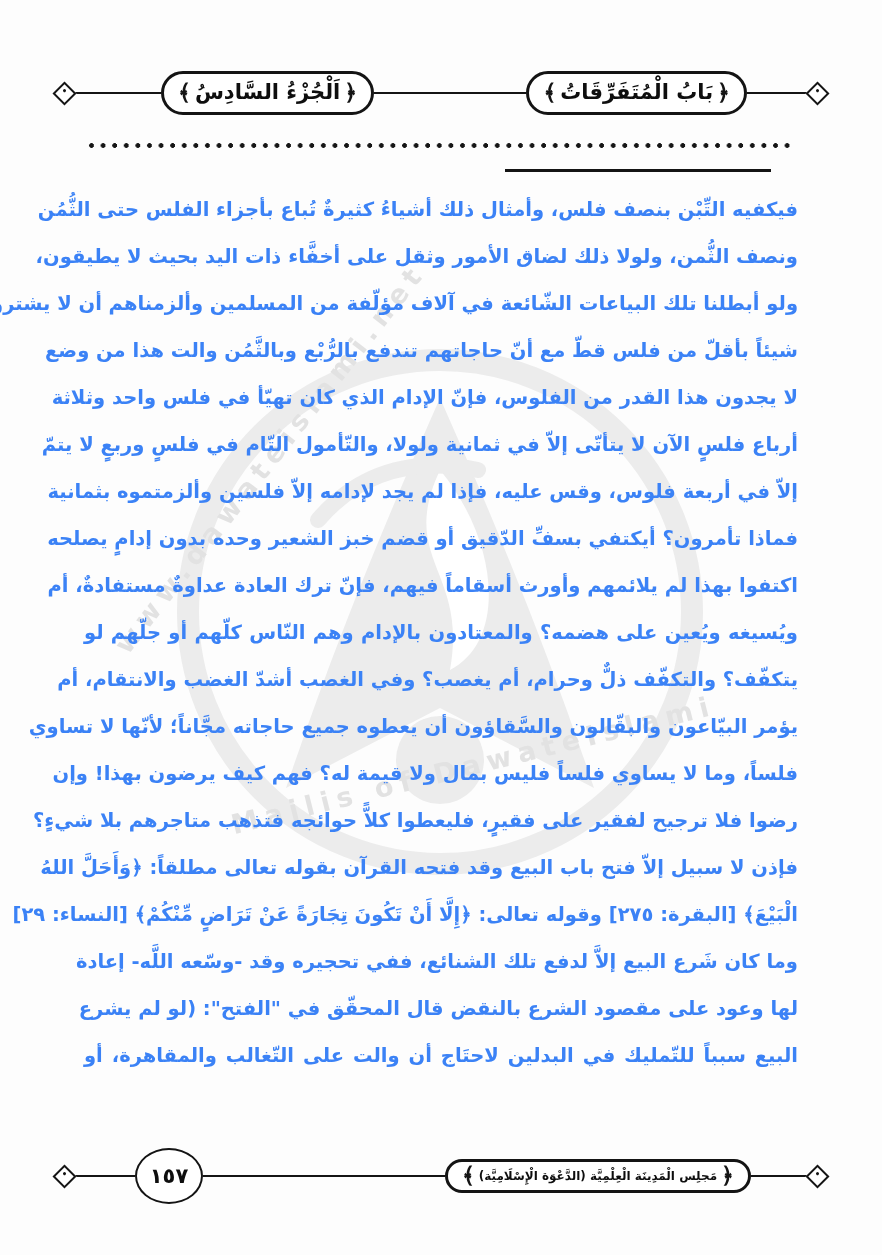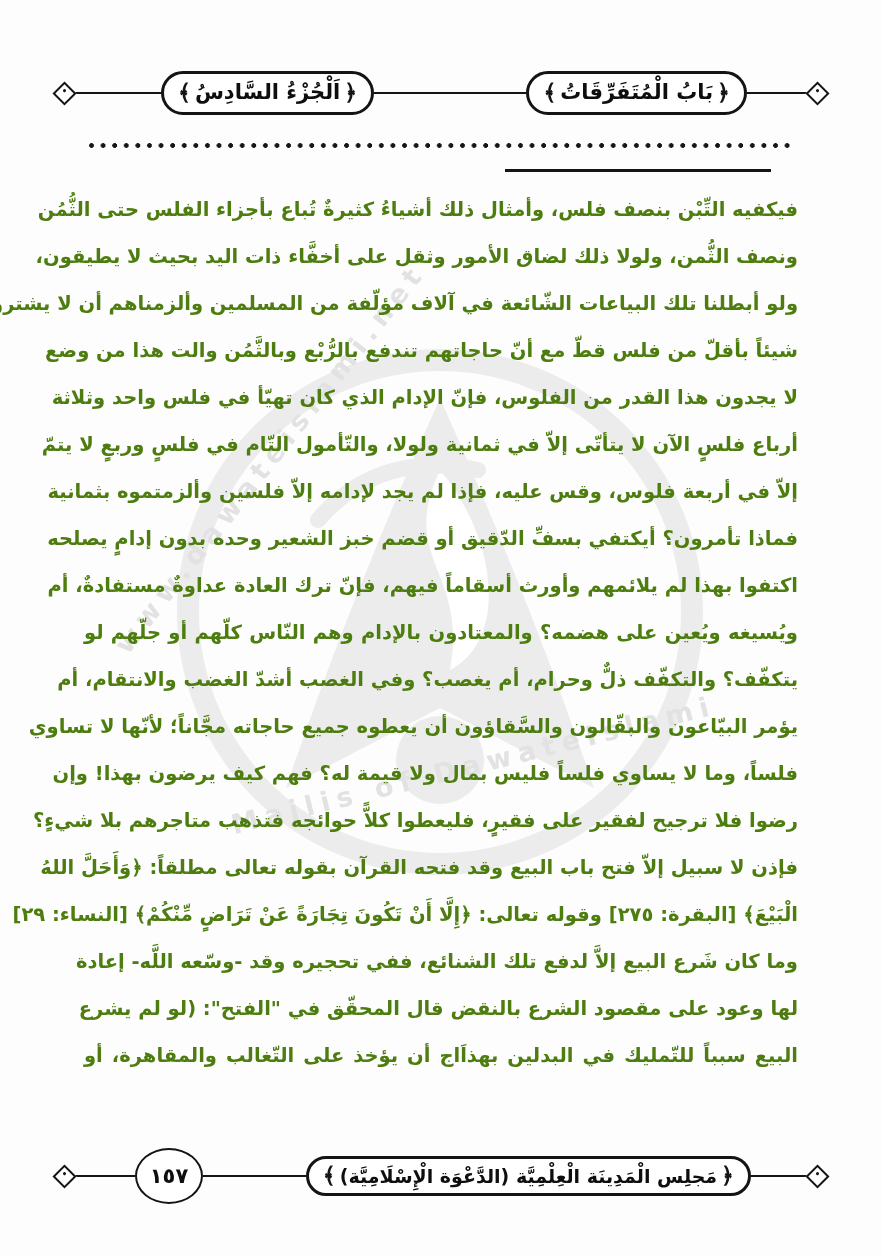--- a/index.html
+++ b/index.html
@@ -28,21 +28,21 @@
     background:#141414;border-radius:50%;
   }
   .cartouche{
     flex:none;border:3px solid #141414;border-radius:26px;background:#fff;
     padding:3px 14px;direction:rtl;white-space:nowrap;
     font-weight:bold;display:flex;align-items:center;gap:4px;
     box-shadow:0 0 0 1px #fff inset;
   }
   .cartouche .orn{font-size:22px;line-height:1;color:#141414;font-weight:bold;}
   .cartouche .ctext{font-size:21px;line-height:1.5;color:#0e0e0e;text-align:right;}
-  .cartouche-small .ctext{font-size:19px;}
+  .cartouche-small .ctext{font-size:12px;}
   .page-circle{
     flex:none;width:64px;height:52px;border:2.5px solid #141414;border-radius:50%;
     background:#fff;display:flex;align-items:center;justify-content:center;
     font-size:21px;font-weight:bold;color:#0e0e0e;
   }
 
   
   .dots-row{
     position:absolute;left:88px;top:142px;width:708px;height:7px;z-index:2;
     background-image:radial-gradient(circle at 3.5px 3.5px,#161616 2.1px,transparent 2.6px);
@@ -53,21 +53,21 @@
     border-top:3px solid #141414;z-index:2;
   }
 
   
   .body-text{
     position:absolute;top:186px;left:84px;width:714px;z-index:2;
     direction:rtl;
   }
   .tline{
     height:47px;line-height:47px;
-    font-size:19.5px;font-weight:bold;color:#4d7c0f;
+    font-size:19.5px;font-weight:bold;color:#3b82f6;
     white-space:nowrap;
     text-align:justify;
     text-align-last:justify;
   }
 
   
   .watermark{position:absolute;top:340px;left:168px;width:544px;height:544px;z-index:1;pointer-events:none;}
   .watermark svg{display:block;}
   .wm-text{
     position:absolute;color:#e2e2e2;font-weight:bold;letter-spacing:7px;
@@ -127,21 +127,21 @@
     <div class="tline">اكتفوا بهذا لم يلائمهم وأورث أسقاماً فيهم، فإنّ ترك العادة عداوةٌ مستفادةٌ، أم</div>
     <div class="tline">ويُسيغه ويُعين على هضمه؟ والمعتادون بالإدام وهم النّاس كلّهم أو جلّهم لو</div>
     <div class="tline">يتكفّف؟ والتكفّف ذلٌّ وحرام، أم يغصب؟ وفي الغصب أشدّ الغضب والانتقام، أم</div>
     <div class="tline">يؤمر البيّاعون والبقّالون والسَّقاؤون أن يعطوه جميع حاجاته مجَّاناً؛ لأنّها لا تساوي</div>
     <div class="tline">فلساً، وما لا يساوي فلساً فليس بمال ولا قيمة له؟ فهم كيف يرضون بهذا! وإن</div>
     <div class="tline">رضوا فلا ترجيح لفقير على فقيرٍ، فليعطوا كلاًّ حوائجه فتذهب متاجرهم بلا شيءٍ؟</div>
     <div class="tline">فإذن لا سبيل إلاّ فتح باب البيع وقد فتحه القرآن بقوله تعالى مطلقاً: ﴿وَأَحَلَّ اللهُ</div>
     <div class="tline">الْبَيْعَ﴾ [البقرة: ٢٧٥] وقوله تعالى: ﴿إِلَّا أَنْ تَكُونَ تِجَارَةً عَنْ تَرَاضٍ مِّنْكُمْ﴾ [النساء: ٢٩]</div>
     <div class="tline">وما كان شَرع البيع إلاَّ لدفع تلك الشنائع، ففي تحجيره وقد -وسّعه اللَّه- إعادة</div>
     <div class="tline">لها وعود على مقصود الشرع بالنقض قال المحقّق في "الفتح": (لو لم يشرع</div>
-    <div class="tline">البيع سبباً للتّمليك في البدلين بهذاَاج أن يؤخذ على التّغالب والمقاهرة، أو</div>
+    <div class="tline">البيع سبباً للتّمليك في البدلين لاحتَاج أن والت على التّغالب والمقاهرة، أو</div>
   </div>
 
   <div class="band band-footer">
     <span class="rosette"></span>
     <span class="rule-seg" style="flex:0 0 62px;"></span>
     <span class="page-circle">
       <span>١٥٧</span>
     </span>
     <span class="rule-seg" style="flex:1 1 auto;"></span>
     <span class="cartouche cartouche-small">

